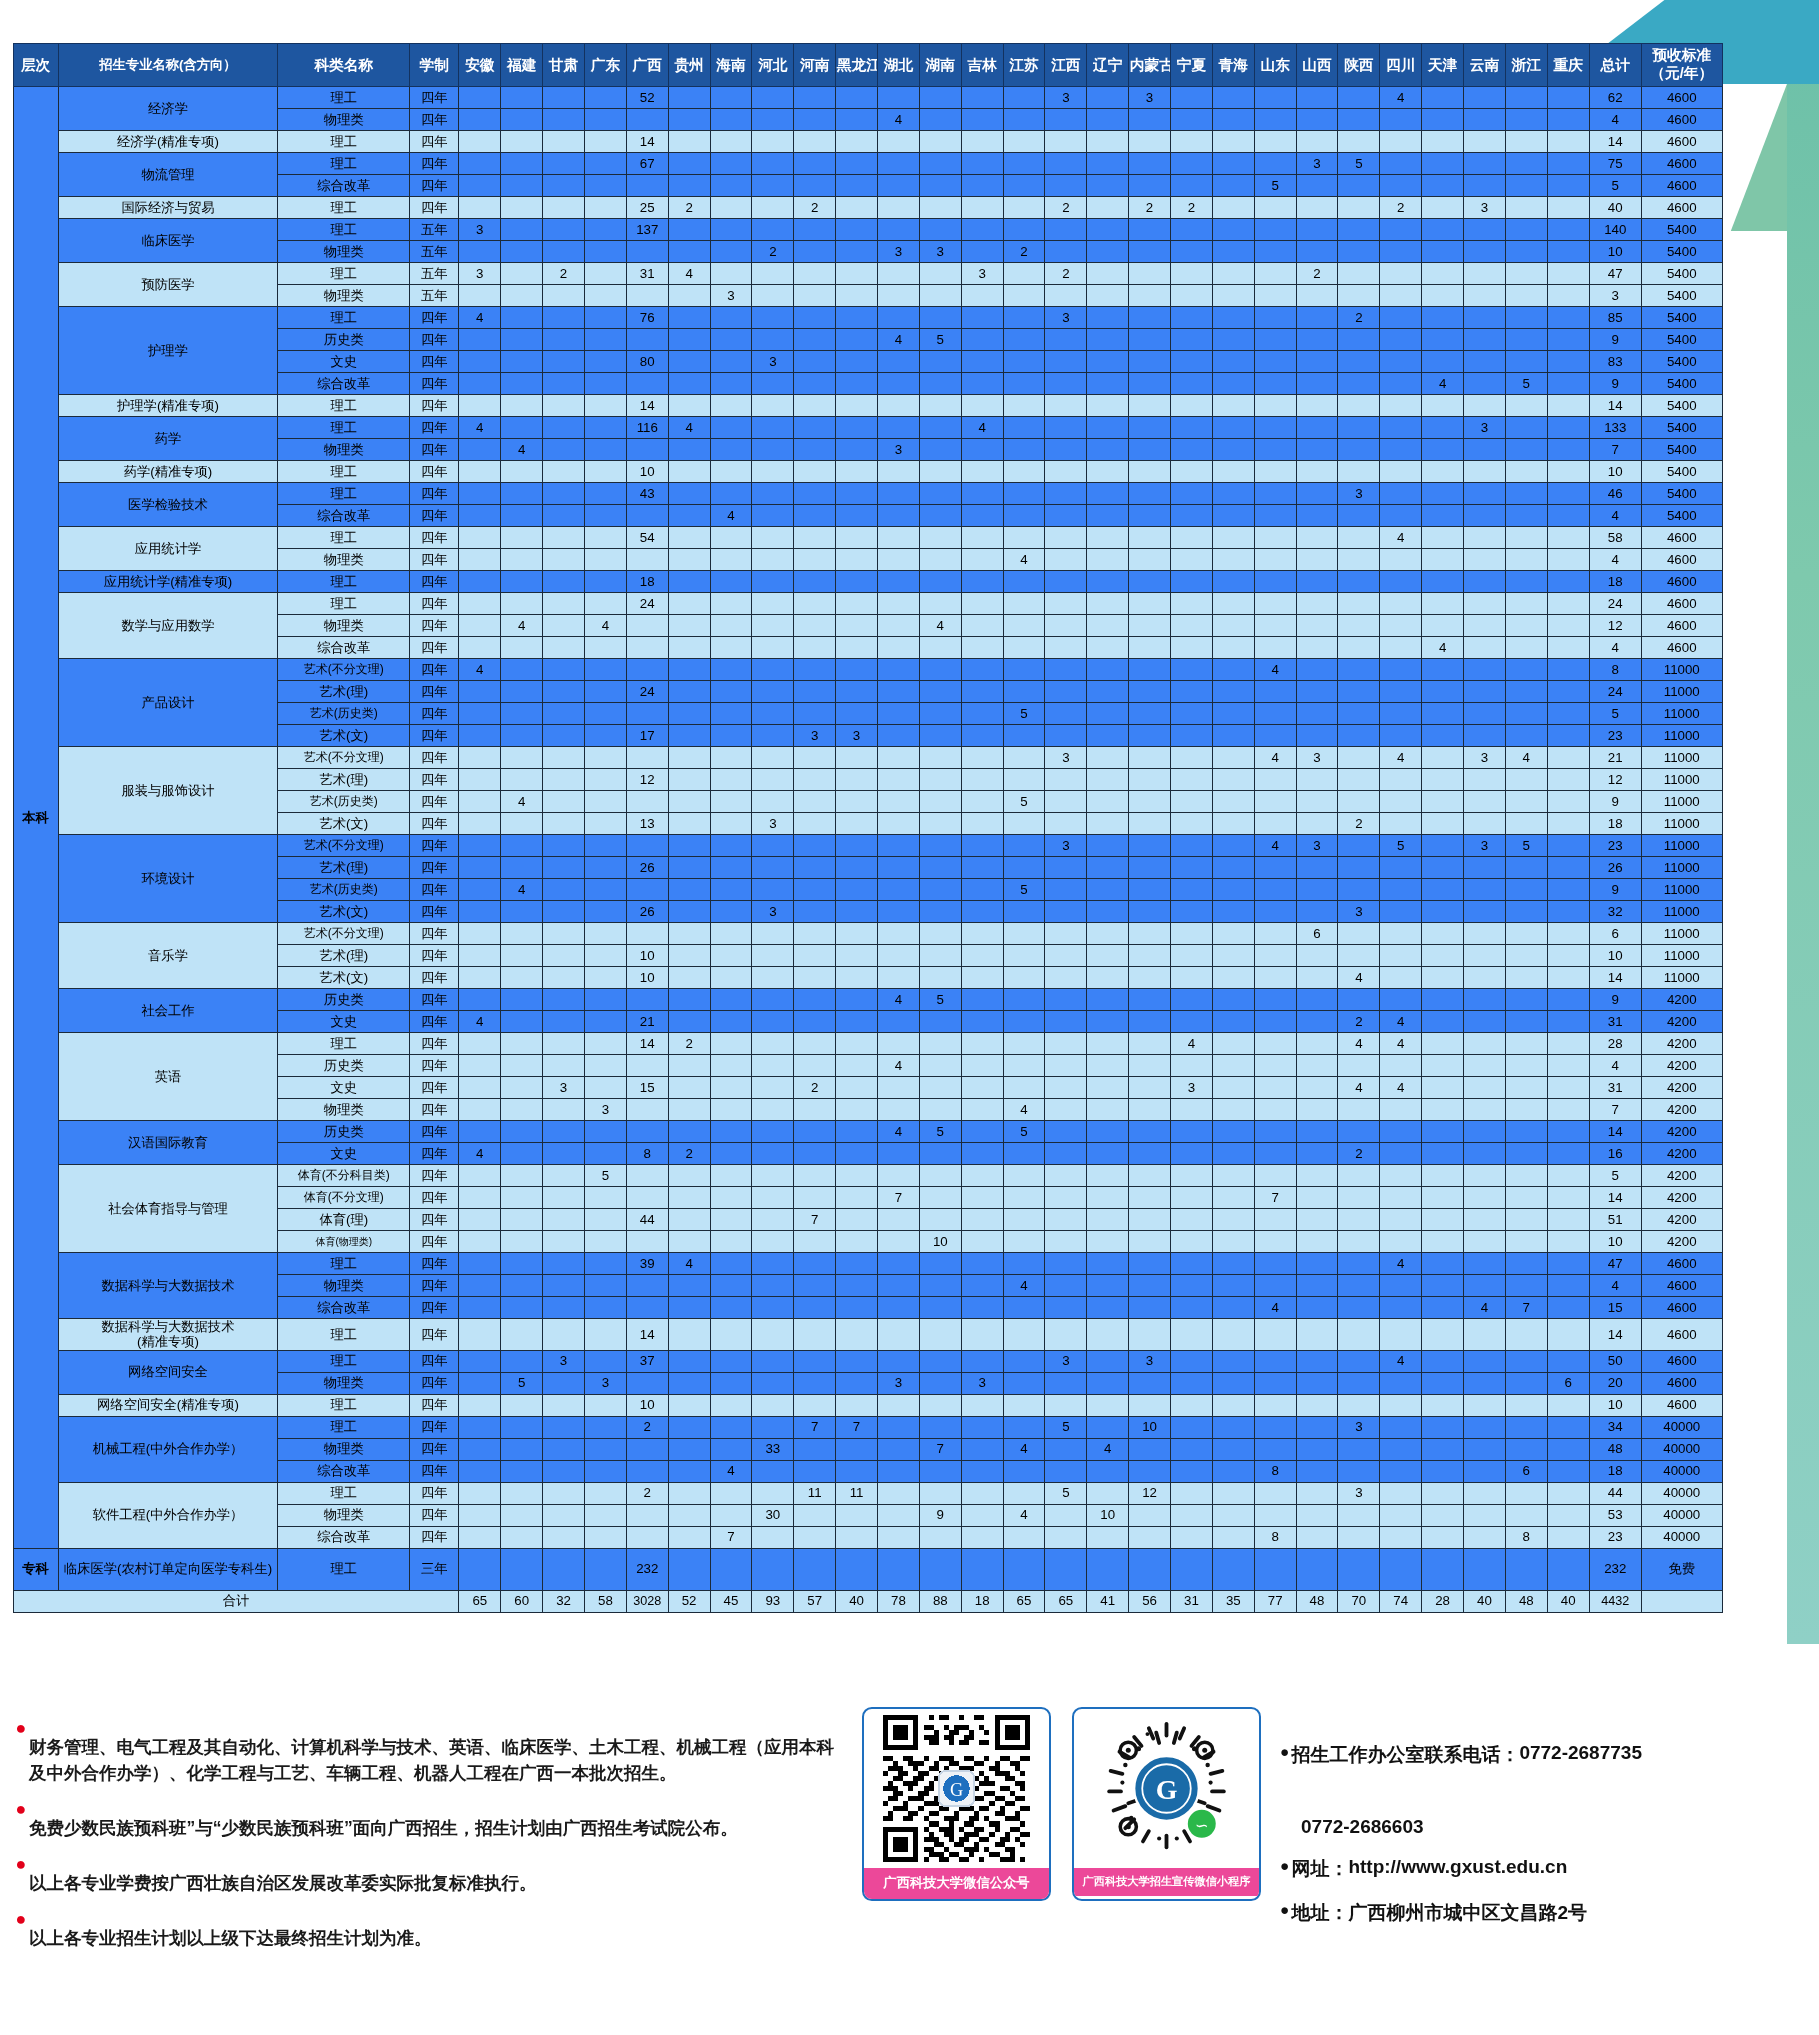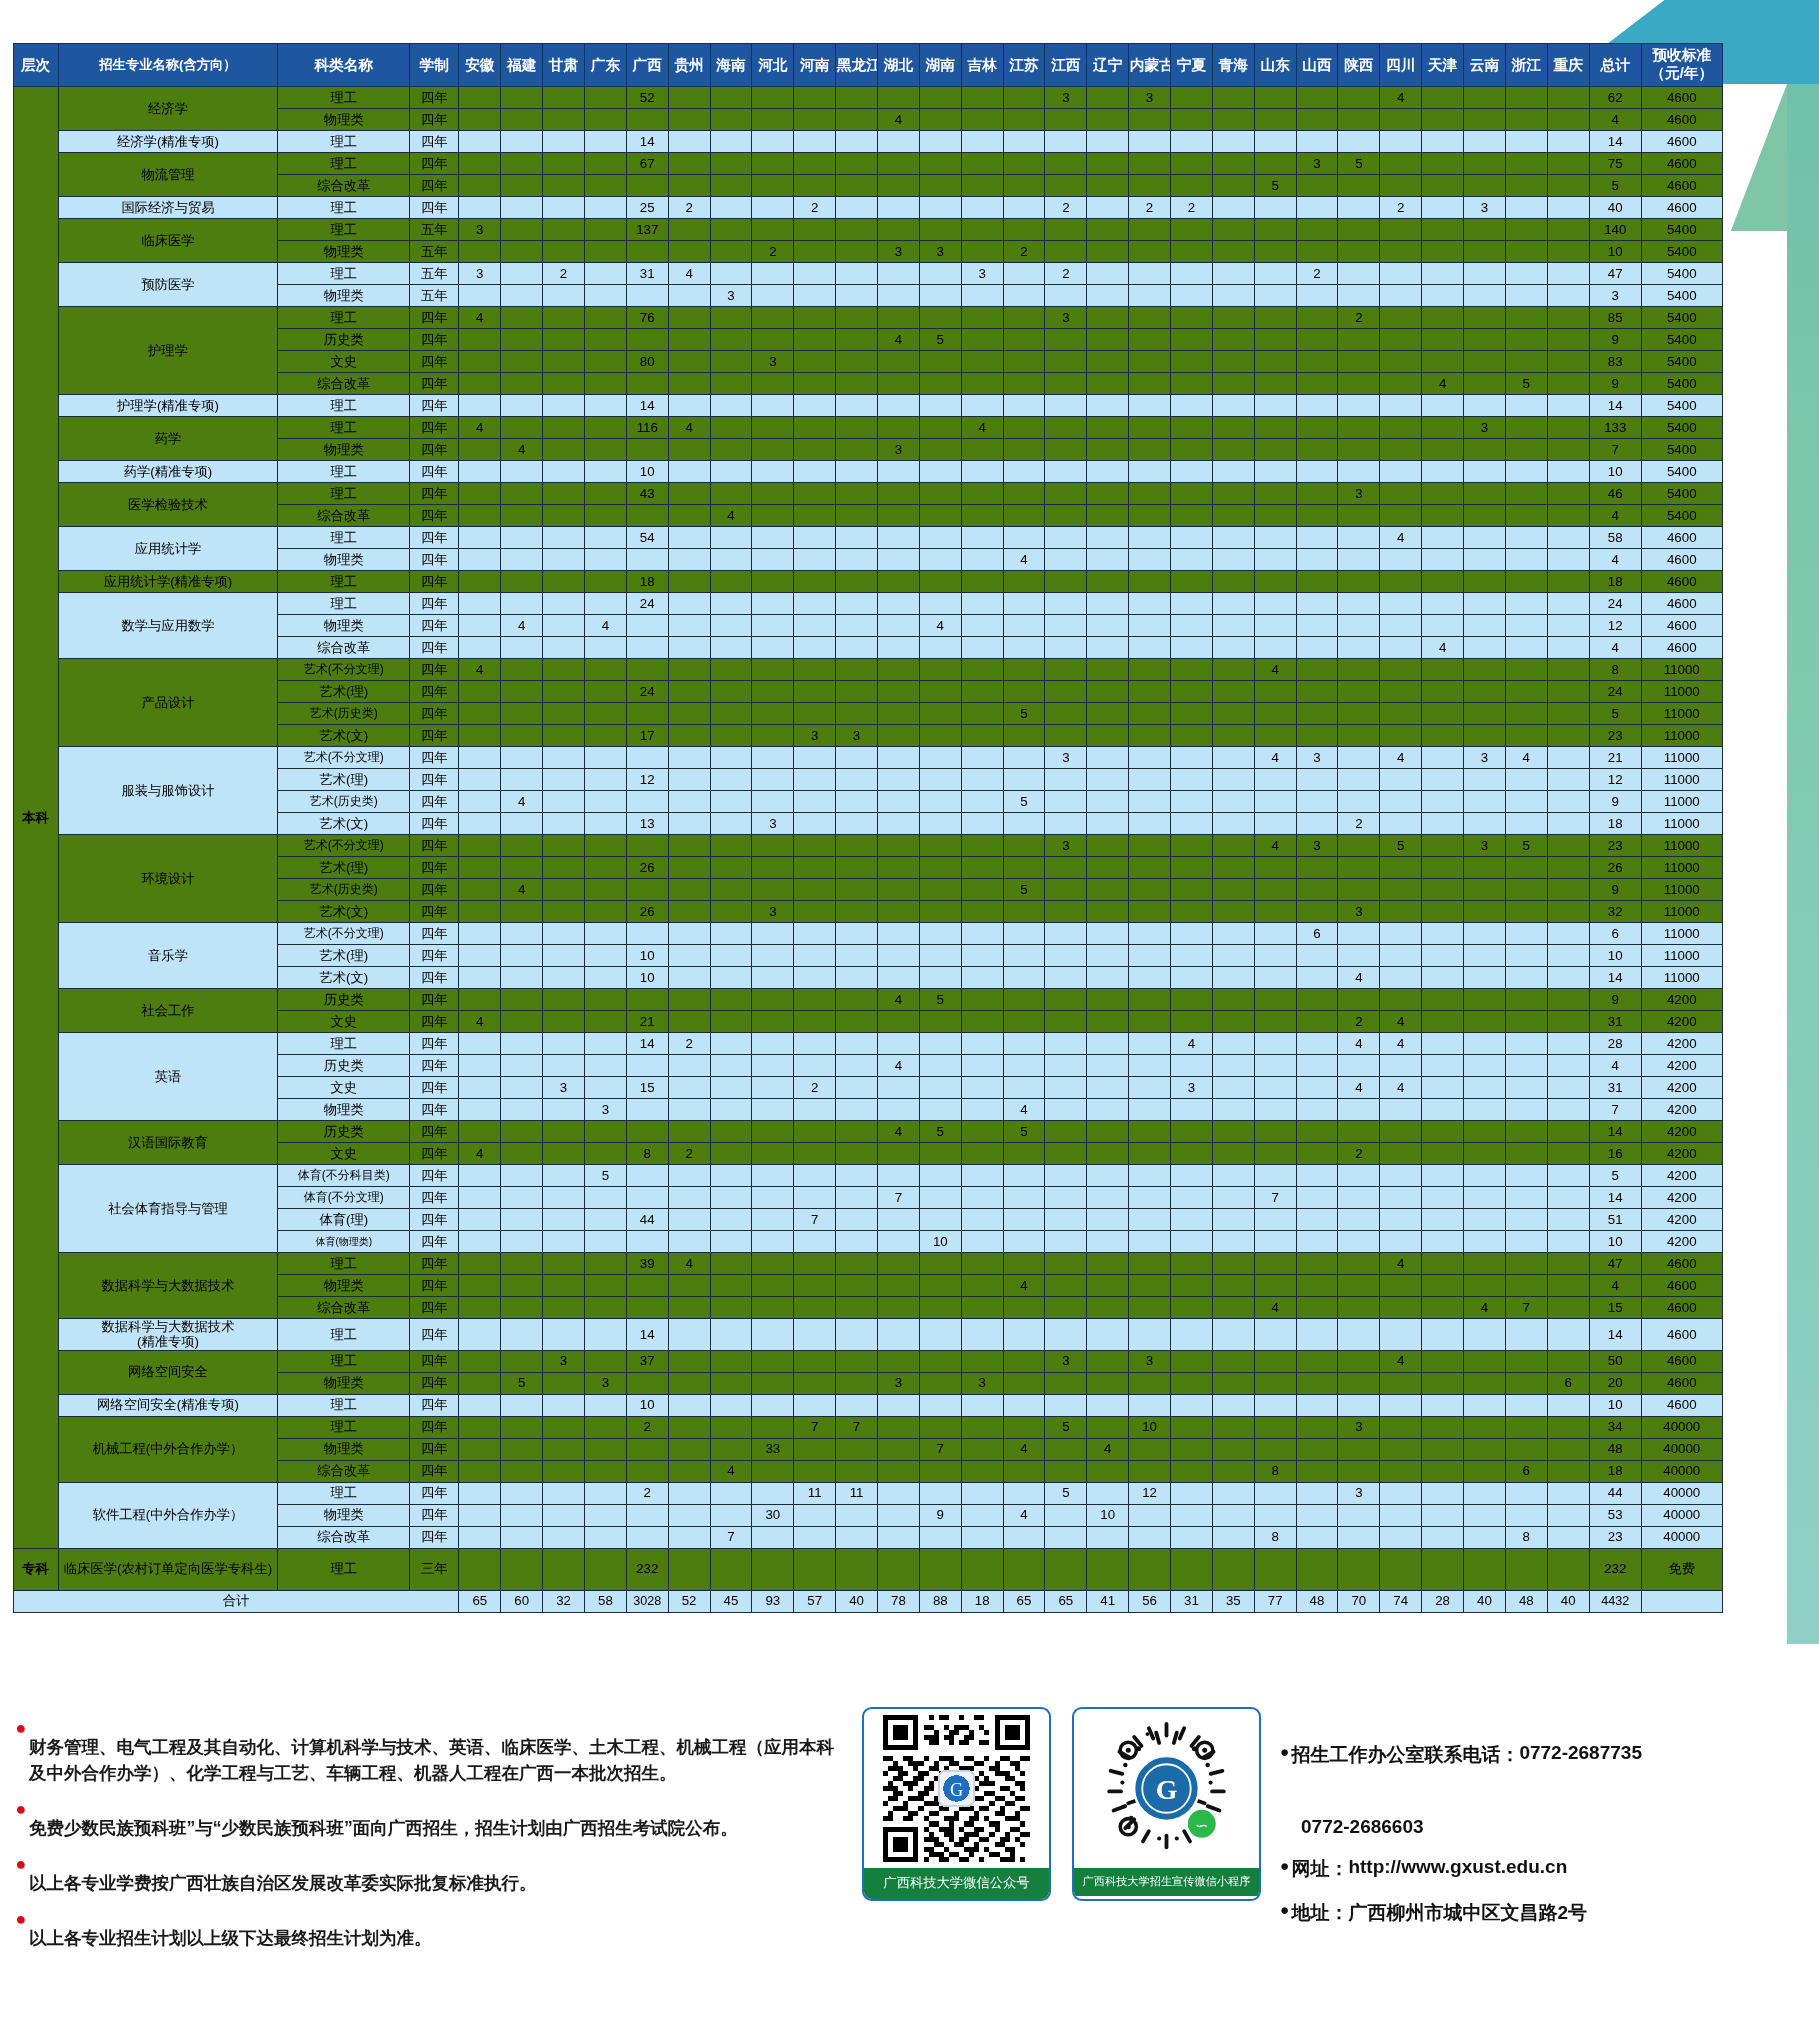--- a/index.html
+++ b/index.html
@@ -37,21 +37,21 @@
     position:absolute;
     left: 12.6px; top: 43px;
     width: 1722px;
     z-index: 3;
   }
 
   table.plan {
     border-collapse: collapse;
     width: 1710px;
     table-layout: fixed;
-    background:#4d7c0f;
+    background:#3b82f6;
   }
   table.plan td, table.plan th {
     border: 1.1px solid #1b2a3a;
     text-align: center;
     vertical-align: middle;
     font-size: 13.3px;
     color: #000;
     padding: 0 0.7px;
     line-height: 1.15;
     height: 22px;
@@ -125,22 +125,22 @@
   .qr-card {
     width:189px;
     border:2.1px solid #1e6fbf;
     border-radius:9.8px;
     overflow:hidden;
     background:#fff;
     display:flex; flex-direction:column;
   }
   .qr-img { height:159px; padding:7px; display:flex; align-items:center; justify-content:center; }
   .qr-cap {
-    background:#15803d; color:#fff;
-    font-size:13.3px; font-weight:normal;
+    background:#ec4899; color:#fff;
+    font-size:13.3px; font-weight:bold;
     text-align:center; padding:6.3px 1.4px;
     white-space:nowrap;
   }
   .qr-cap.sm { font-size:11.2px; }
 
   
   #contact {
     position:absolute;
     left:1280px; top:1742px;
     z-index:4;

